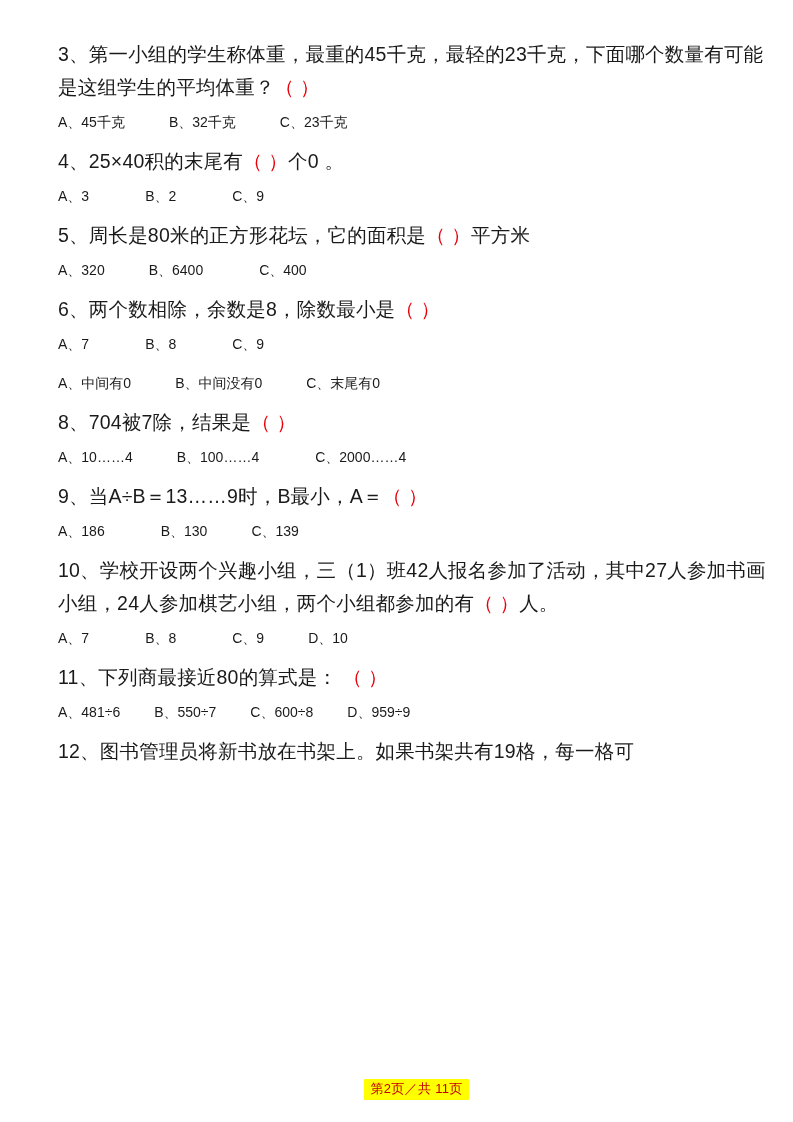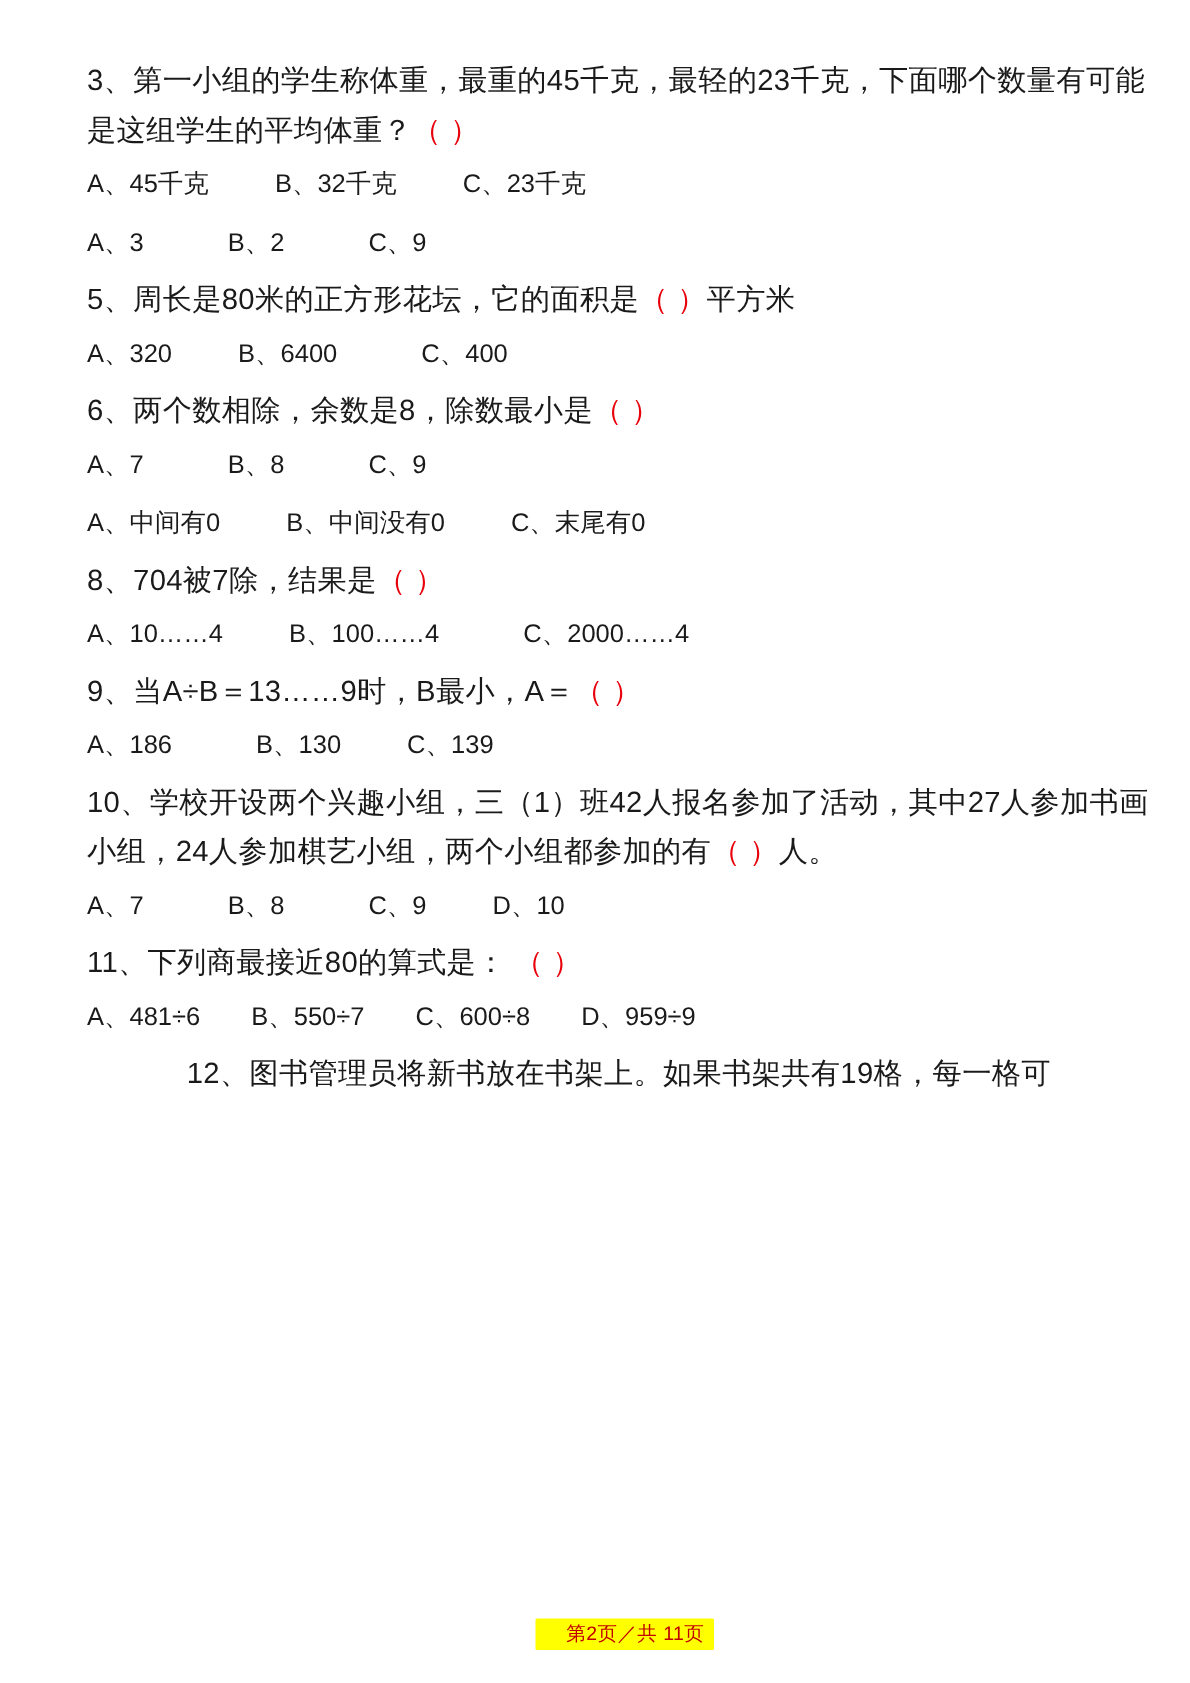--- a/index.html
+++ b/index.html
@@ -30,21 +30,21 @@
   .q-line {
     font-size: 19.5px;
     line-height: 33px;
     letter-spacing: 0.2px;
     white-space: normal;
   }
   .stem {
     margin-bottom: 2px;
   }
   .options {
-    font-size: 17px;
+    font-size: 14px;
     line-height: 33px;
     margin-top: 2px;
     margin-bottom: 4px;
   }
   .opt {
     display: inline-block;
   }
   .gap-sm { display: inline-block; width: 34px; }
   .gap-md { display: inline-block; width: 44px; }
   .gap-lg { display: inline-block; width: 56px; }
@@ -61,44 +61,44 @@
     right: 0;
     bottom: 16px;
     text-align: center;
   }
   .page-badge {
     display: inline-block;
     background: #ffff00;
     color: #c00000;
     font-size: 13px;
     line-height: 18px;
-    padding: 1px 6px 2px 20px;
+    padding: 1px 6px 2px 6px;
     font-family: "Liberation Sans", sans-serif;
     border-radius: 1px;
     letter-spacing: 0.3px;
   }
   .page-badge .sep { color: #c00000; }
   .q12 {
     margin-top: 4px;
-    text-align: center;
   }
 </style>
 </head>
 <body>
 
 <div class="page">
 
   <div class="q-block">
     <div class="q-line stem"><span>3、第一小组的学生称体重，最重的45千克，最轻的23千克，下面哪个数量有可能是这组学生的平均体重？</span><span class="blank">（        ）</span></div>
     <div class="options">
       <span class="opt">A、45千克</span><span class="gap-md"></span><span class="opt">B、32千克</span><span class="gap-md"></span><span class="opt">C、23千克</span>
     </div>
   </div>
 
   <div class="q-block">
+    <div class="q-line stem"><span>4、25×40积的末尾有</span><span class="blank">（        ）</span><span>个0 。</span></div>
     <div class="options">
       <span class="opt">A、3</span><span class="gap-lg"></span><span class="opt">B、2</span><span class="gap-lg"></span><span class="opt">C、9</span>
     </div>
   </div>
 
   <div class="q-block">
     <div class="q-line stem"><span>5、周长是80米的正方形花坛，它的面积是</span><span class="blank">（        ）</span><span>平方米</span></div>
     <div class="options">
       <span class="opt">A、320</span><span class="gap-md"></span><span class="opt">B、6400</span><span class="gap-lg"></span><span class="opt">C、400</span>
     </div>

